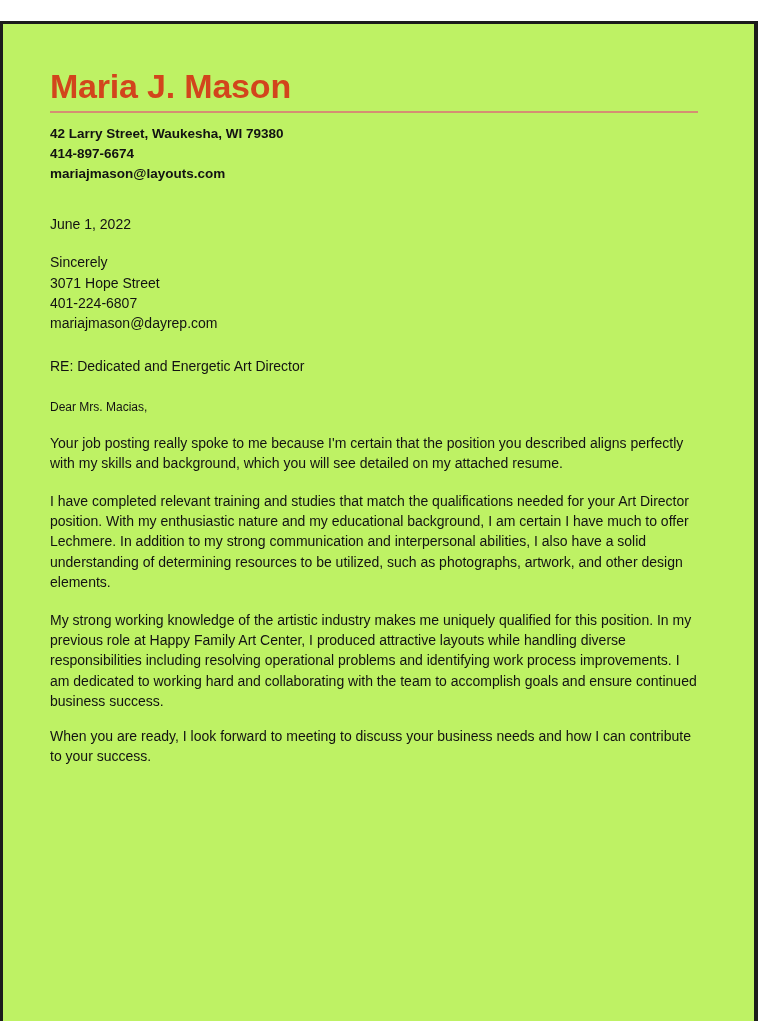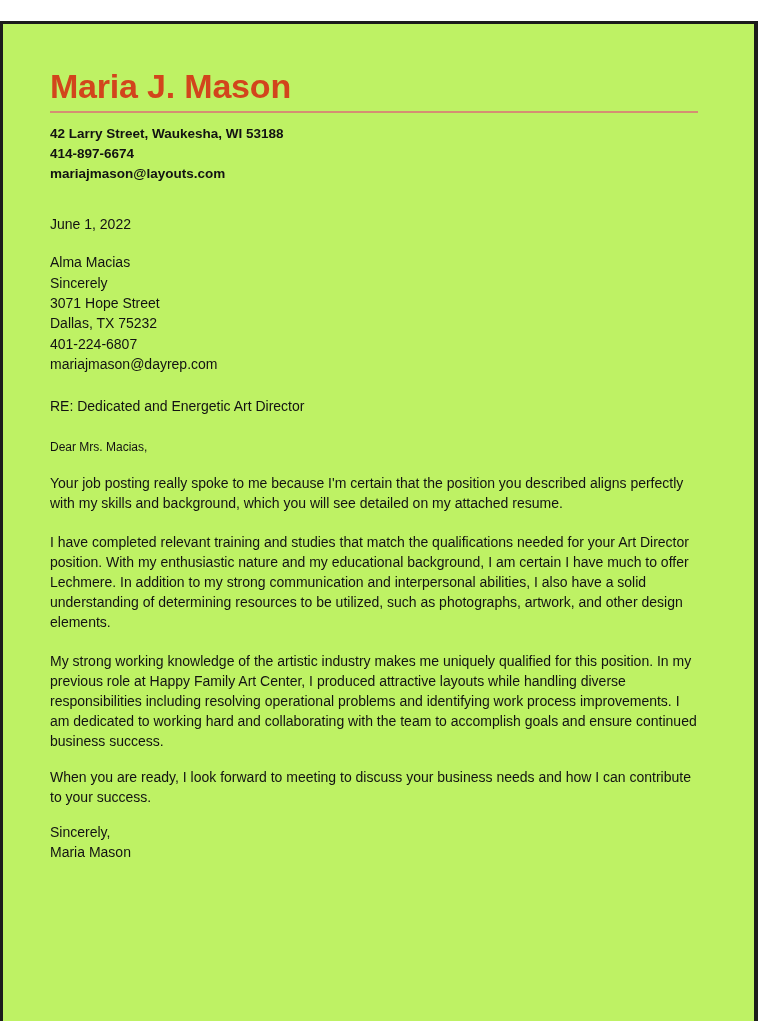--- a/index.html
+++ b/index.html
@@ -131,48 +131,42 @@
 <body>
 
 <div class="page">
   <div class="sheet">
 
     <h1 class="letter-name">Maria J. Mason</h1>
 
     <div class="name-rule"></div>
 
     <div class="sender-contact">
-      <div class="sender-line">42 Larry Street, Waukesha, WI 53188</div>
+      <div class="sender-line">42 Larry Street, Waukesha, WI 79380</div>
       <div class="sender-line">414-897-6674</div>
       <div class="sender-line">mariajmason@layouts.com</div>
     </div>
 
     <div class="date-block">
       <div class="date-line">June 1, 2022</div>
     </div>
 
     <div class="recipient-block">
-      <div class="recipient-line">Alma Macias</div>
       <div class="recipient-line">Sincerely</div>
       <div class="recipient-line">3071 Hope Street</div>
-      <div class="recipient-line">Dallas, TX 75232</div>
       <div class="recipient-line">401-224-6807</div>
       <div class="recipient-line">mariajmason@dayrep.com</div>
     </div>
 
     <div class="subject-line">RE: Dedicated and Energetic Art Director</div>
 
     <div class="salutation">Dear Mrs. Macias,</div>
 
     <div class="body-block">
       <p class="body-paragraph">Your job posting really spoke to me because I'm certain that the position you described aligns perfectly with my skills and background, which you will see detailed on my attached resume.</p>
       <p class="body-paragraph">I have completed relevant training and studies that match the qualifications needed for your Art Director position. With my enthusiastic nature and my educational background, I am certain I have much to offer Lechmere. In addition to my strong communication and interpersonal abilities, I also have a solid understanding of determining resources to be utilized, such as photographs, artwork, and other design elements.</p>
       <p class="body-paragraph tight">My strong working knowledge of the artistic industry makes me uniquely qualified for this position. In my previous role at Happy Family Art Center, I produced attractive layouts while handling diverse responsibilities including resolving operational problems and identifying work process improvements. I am dedicated to working hard and collaborating with the team to accomplish goals and ensure continued business success.</p>
       <p class="body-paragraph tight">When you are ready, I look forward to meeting to discuss your business needs and how I can contribute to your success.</p>
     </div>
 
-    <div class="closing-block">
-      <div class="closing-line">Sincerely,</div>
-      <div class="closing-line">Maria Mason</div>
-    </div>
 
   </div>
 </div>
 
 </body></html>

